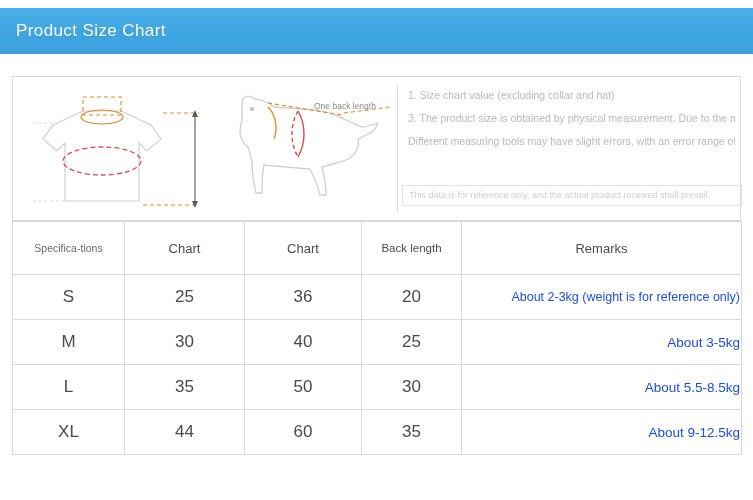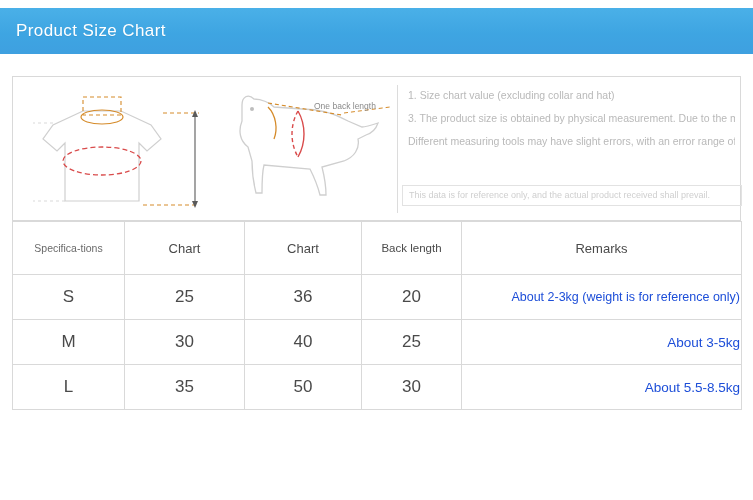--- a/index.html
+++ b/index.html
@@ -228,16 +228,23 @@
         <td>25</td>
         <td class="remark">About 3-5kg</td>
       </tr>
       <tr>
         <td>L</td>
         <td>35</td>
         <td>50</td>
         <td>30</td>
         <td class="remark">About 5.5-8.5kg</td>
       </tr>
+      <tr>
+        <td>XL</td>
+        <td>44</td>
+        <td>60</td>
+        <td>35</td>
+        <td class="remark">About 9-12.5kg</td>
+      </tr>
     </tbody>
   </table>
 
 </div>
 
 </body></html>

